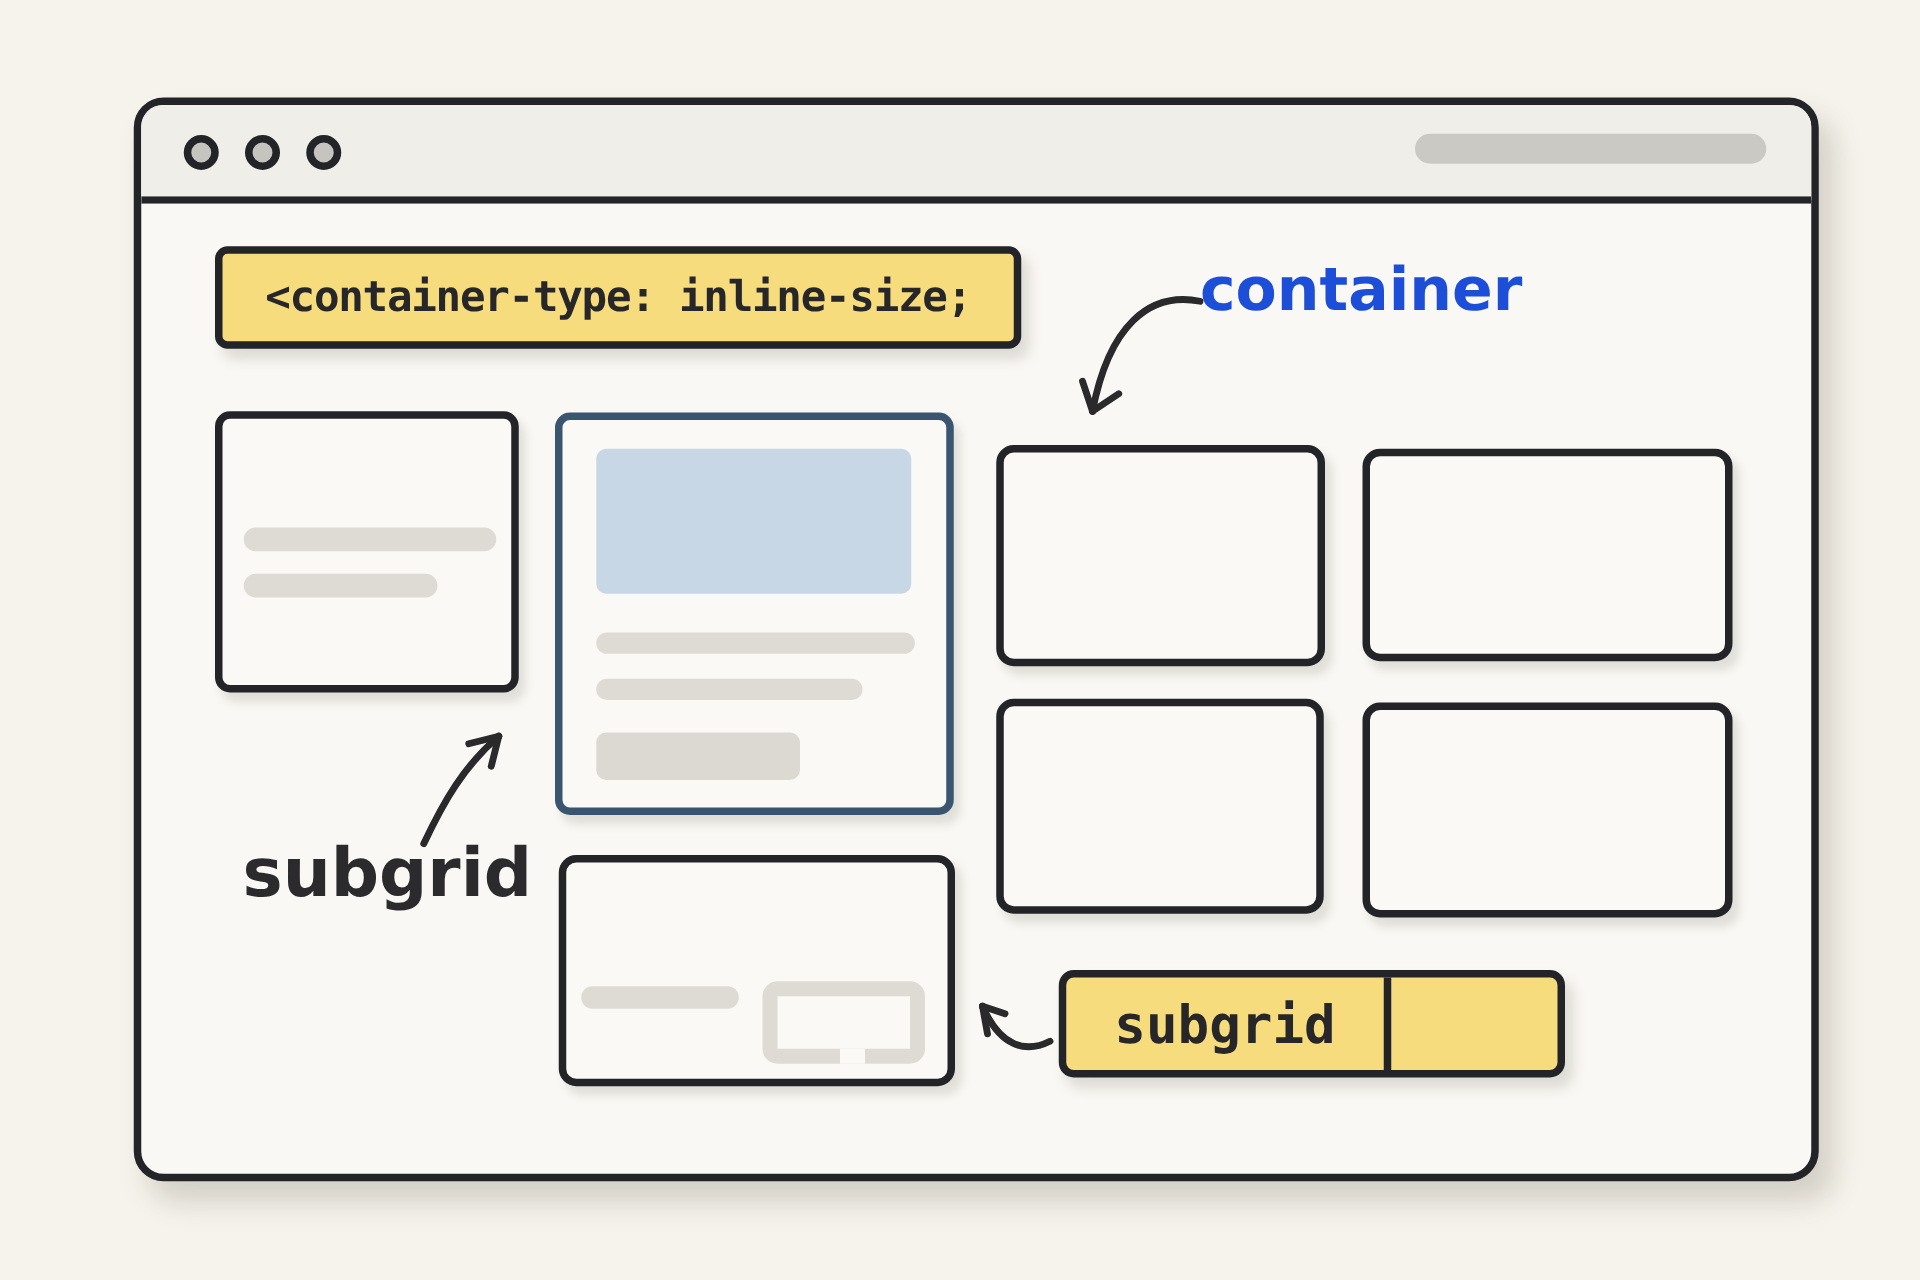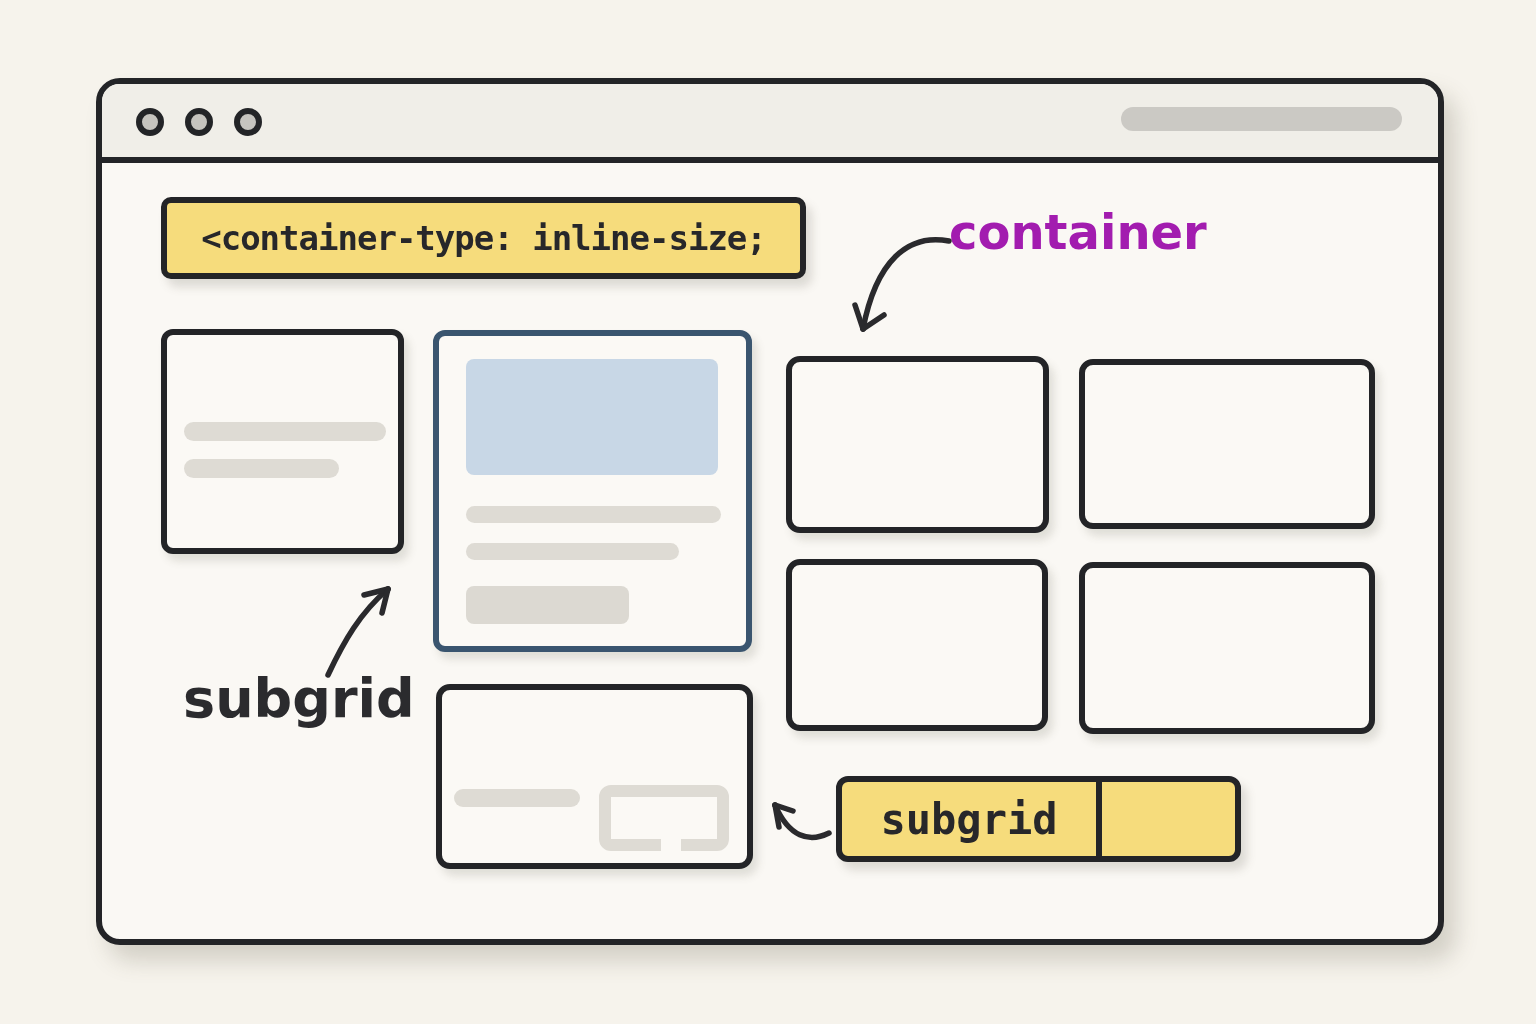--- a/index.html
+++ b/index.html
@@ -5,21 +5,21 @@
   * { margin:0; padding:0; box-sizing:border-box; }
   html,body { width:1536px; height:1024px; }
   body {
     background:#F6F3EC;
     font-family:"DejaVu Sans", sans-serif;
     color:#2B2B2E;
     position:relative;
     overflow:hidden;
   }
   .window {
-    position:absolute; left:96px; top:78px;
+    position:absolute; left:107px; top:78px;
     width:1348px; height:867px;
     background:#FAF8F4;
     border:6px solid #232427;
     border-radius:24px;
     box-shadow:12px 16px 22px rgba(90,85,70,0.22);
   }
   .titlebar {
     position:relative;
     height:79px;
     background:#F0EEE8;
@@ -48,21 +48,21 @@
   }
   .code-box span {
     font-family:"DejaVu Sans Mono", monospace;
     font-weight:bold; font-size:34px; letter-spacing:-1px;
     color:#27272A; white-space:nowrap;
   }
 
   .cq-label {
     position:absolute; left:847px; top:40px;
     font-size:48px; font-weight:600; line-height:58px;
-    color:#a21caf;
+    color:#1d4ed8;
   }
   .subgrid-label {
     position:absolute; left:81px; top:504px;
     font-size:54px; font-weight:600; color:#2B2B2E;
   }
 
   .arrow { position:absolute; overflow:visible; }
   .arrow path {
     fill:none; stroke:#2A2A2D; stroke-width:5.5px;
     stroke-linecap:round; stroke-linejoin:round;

